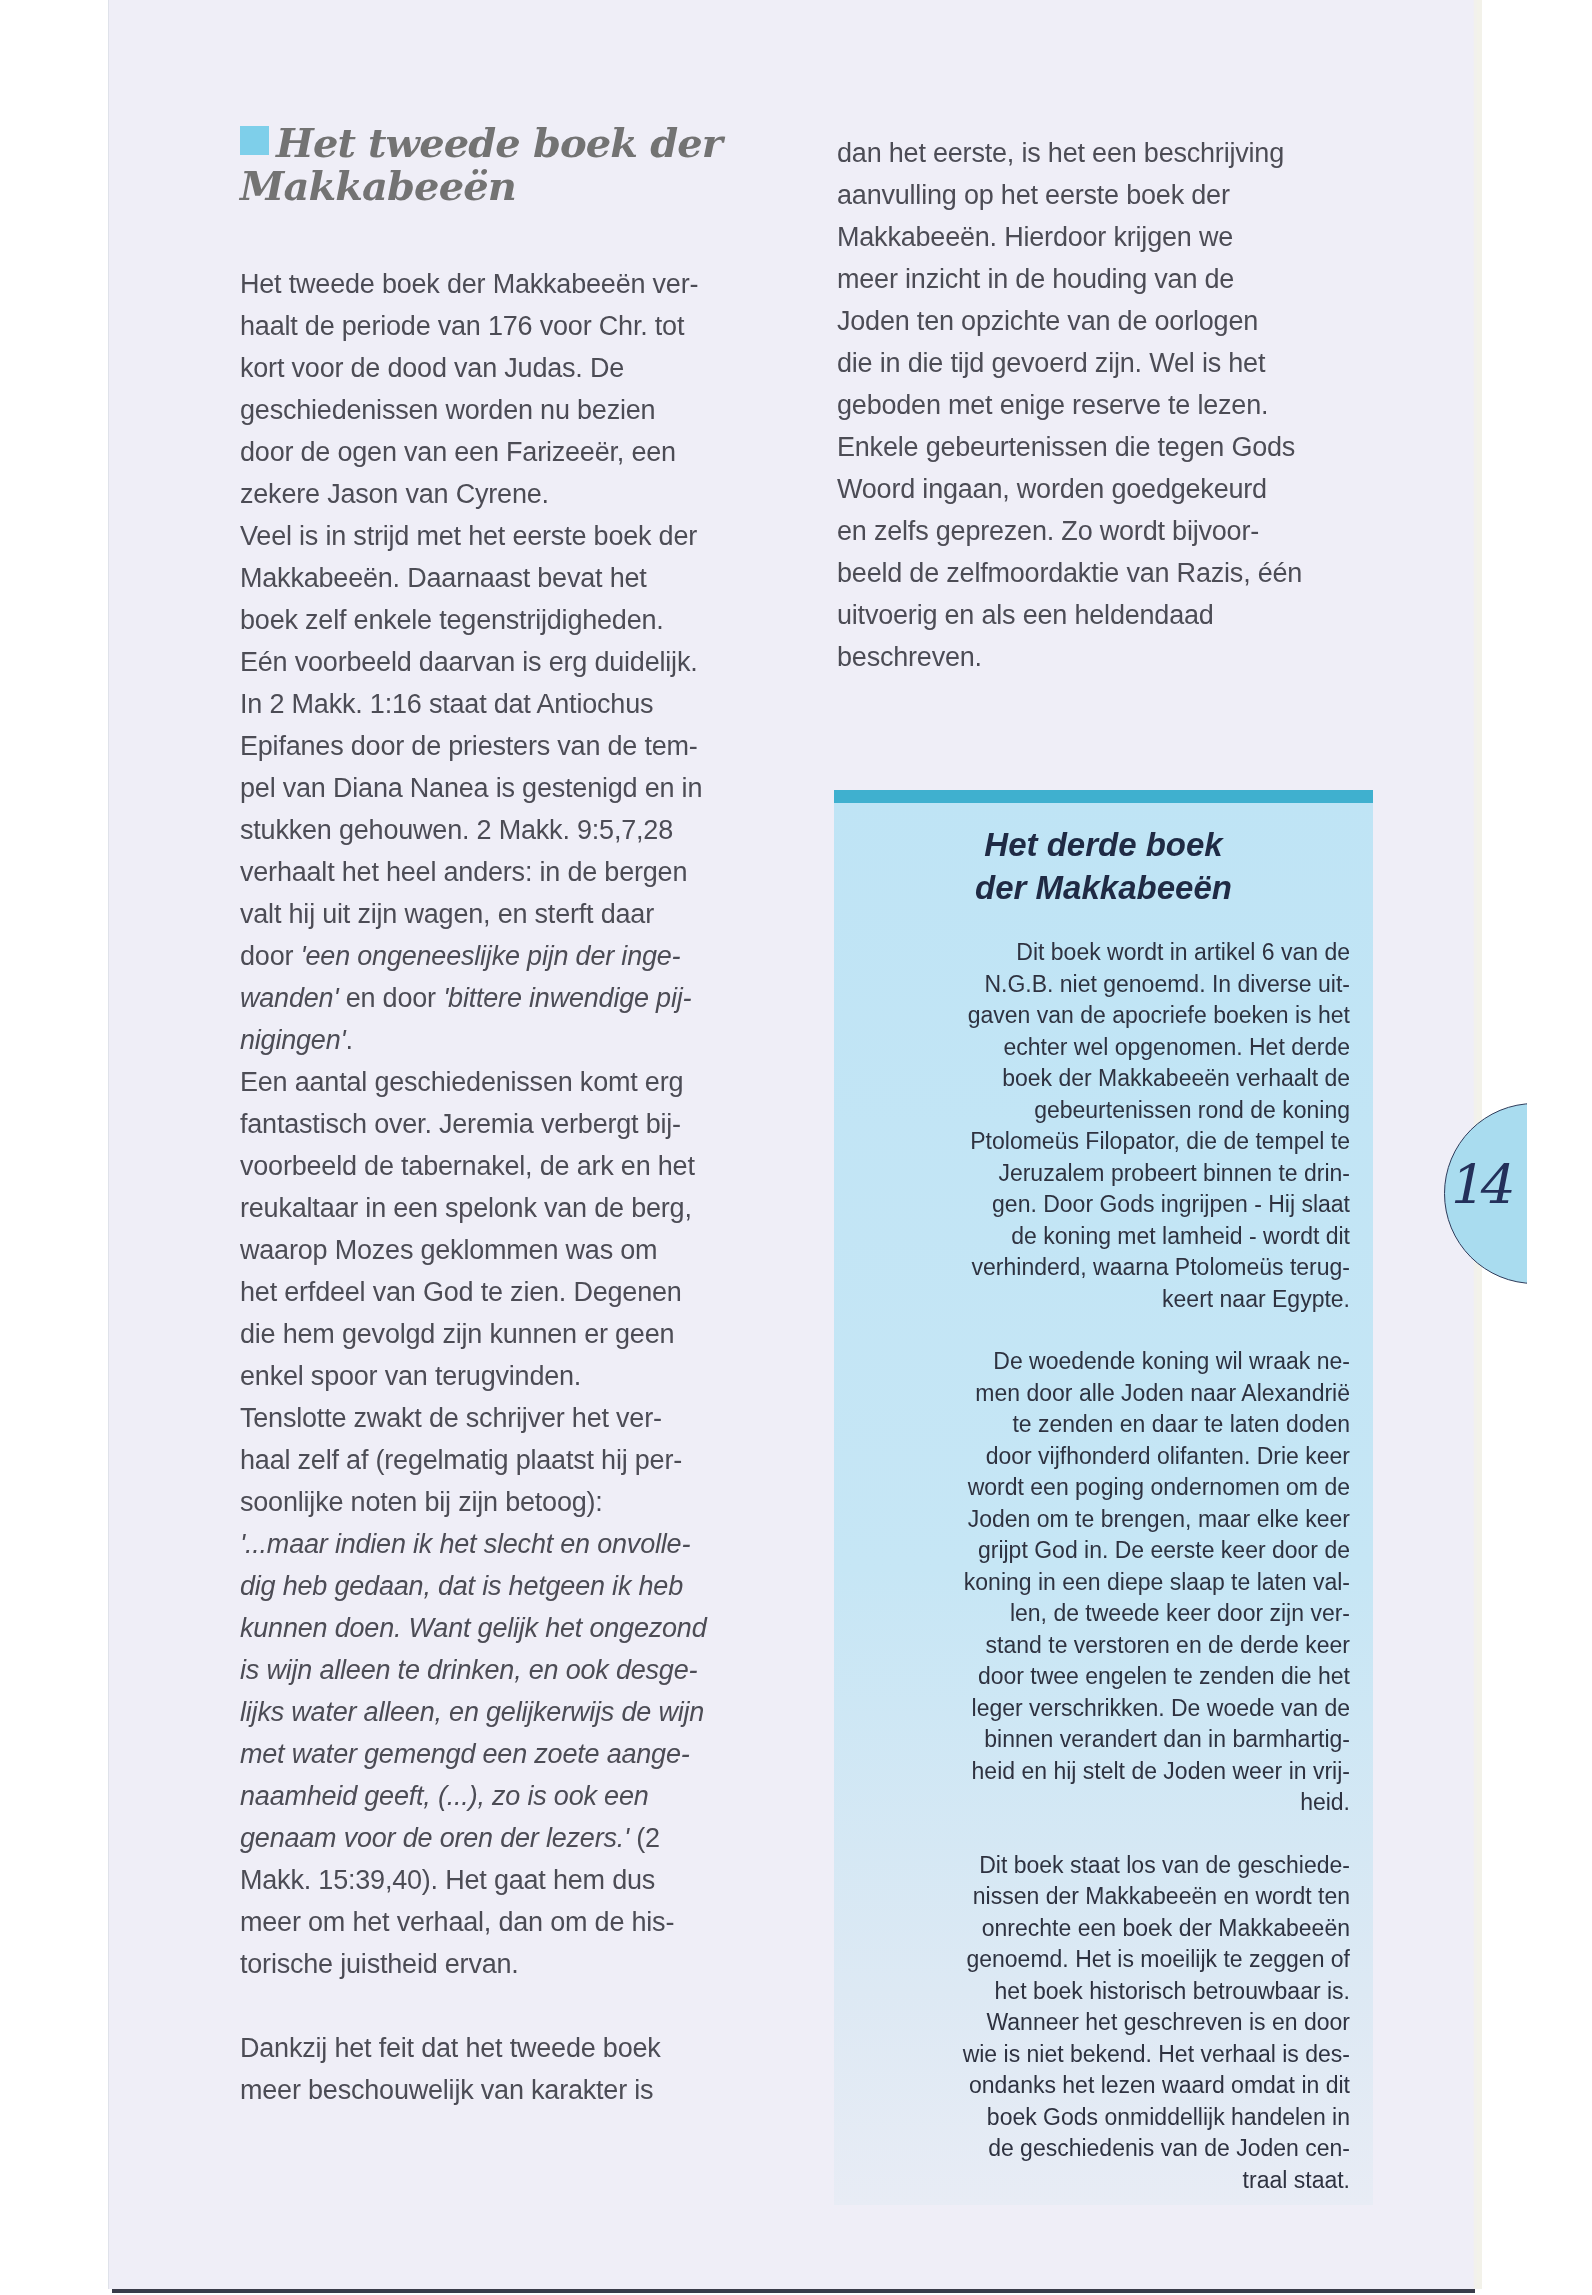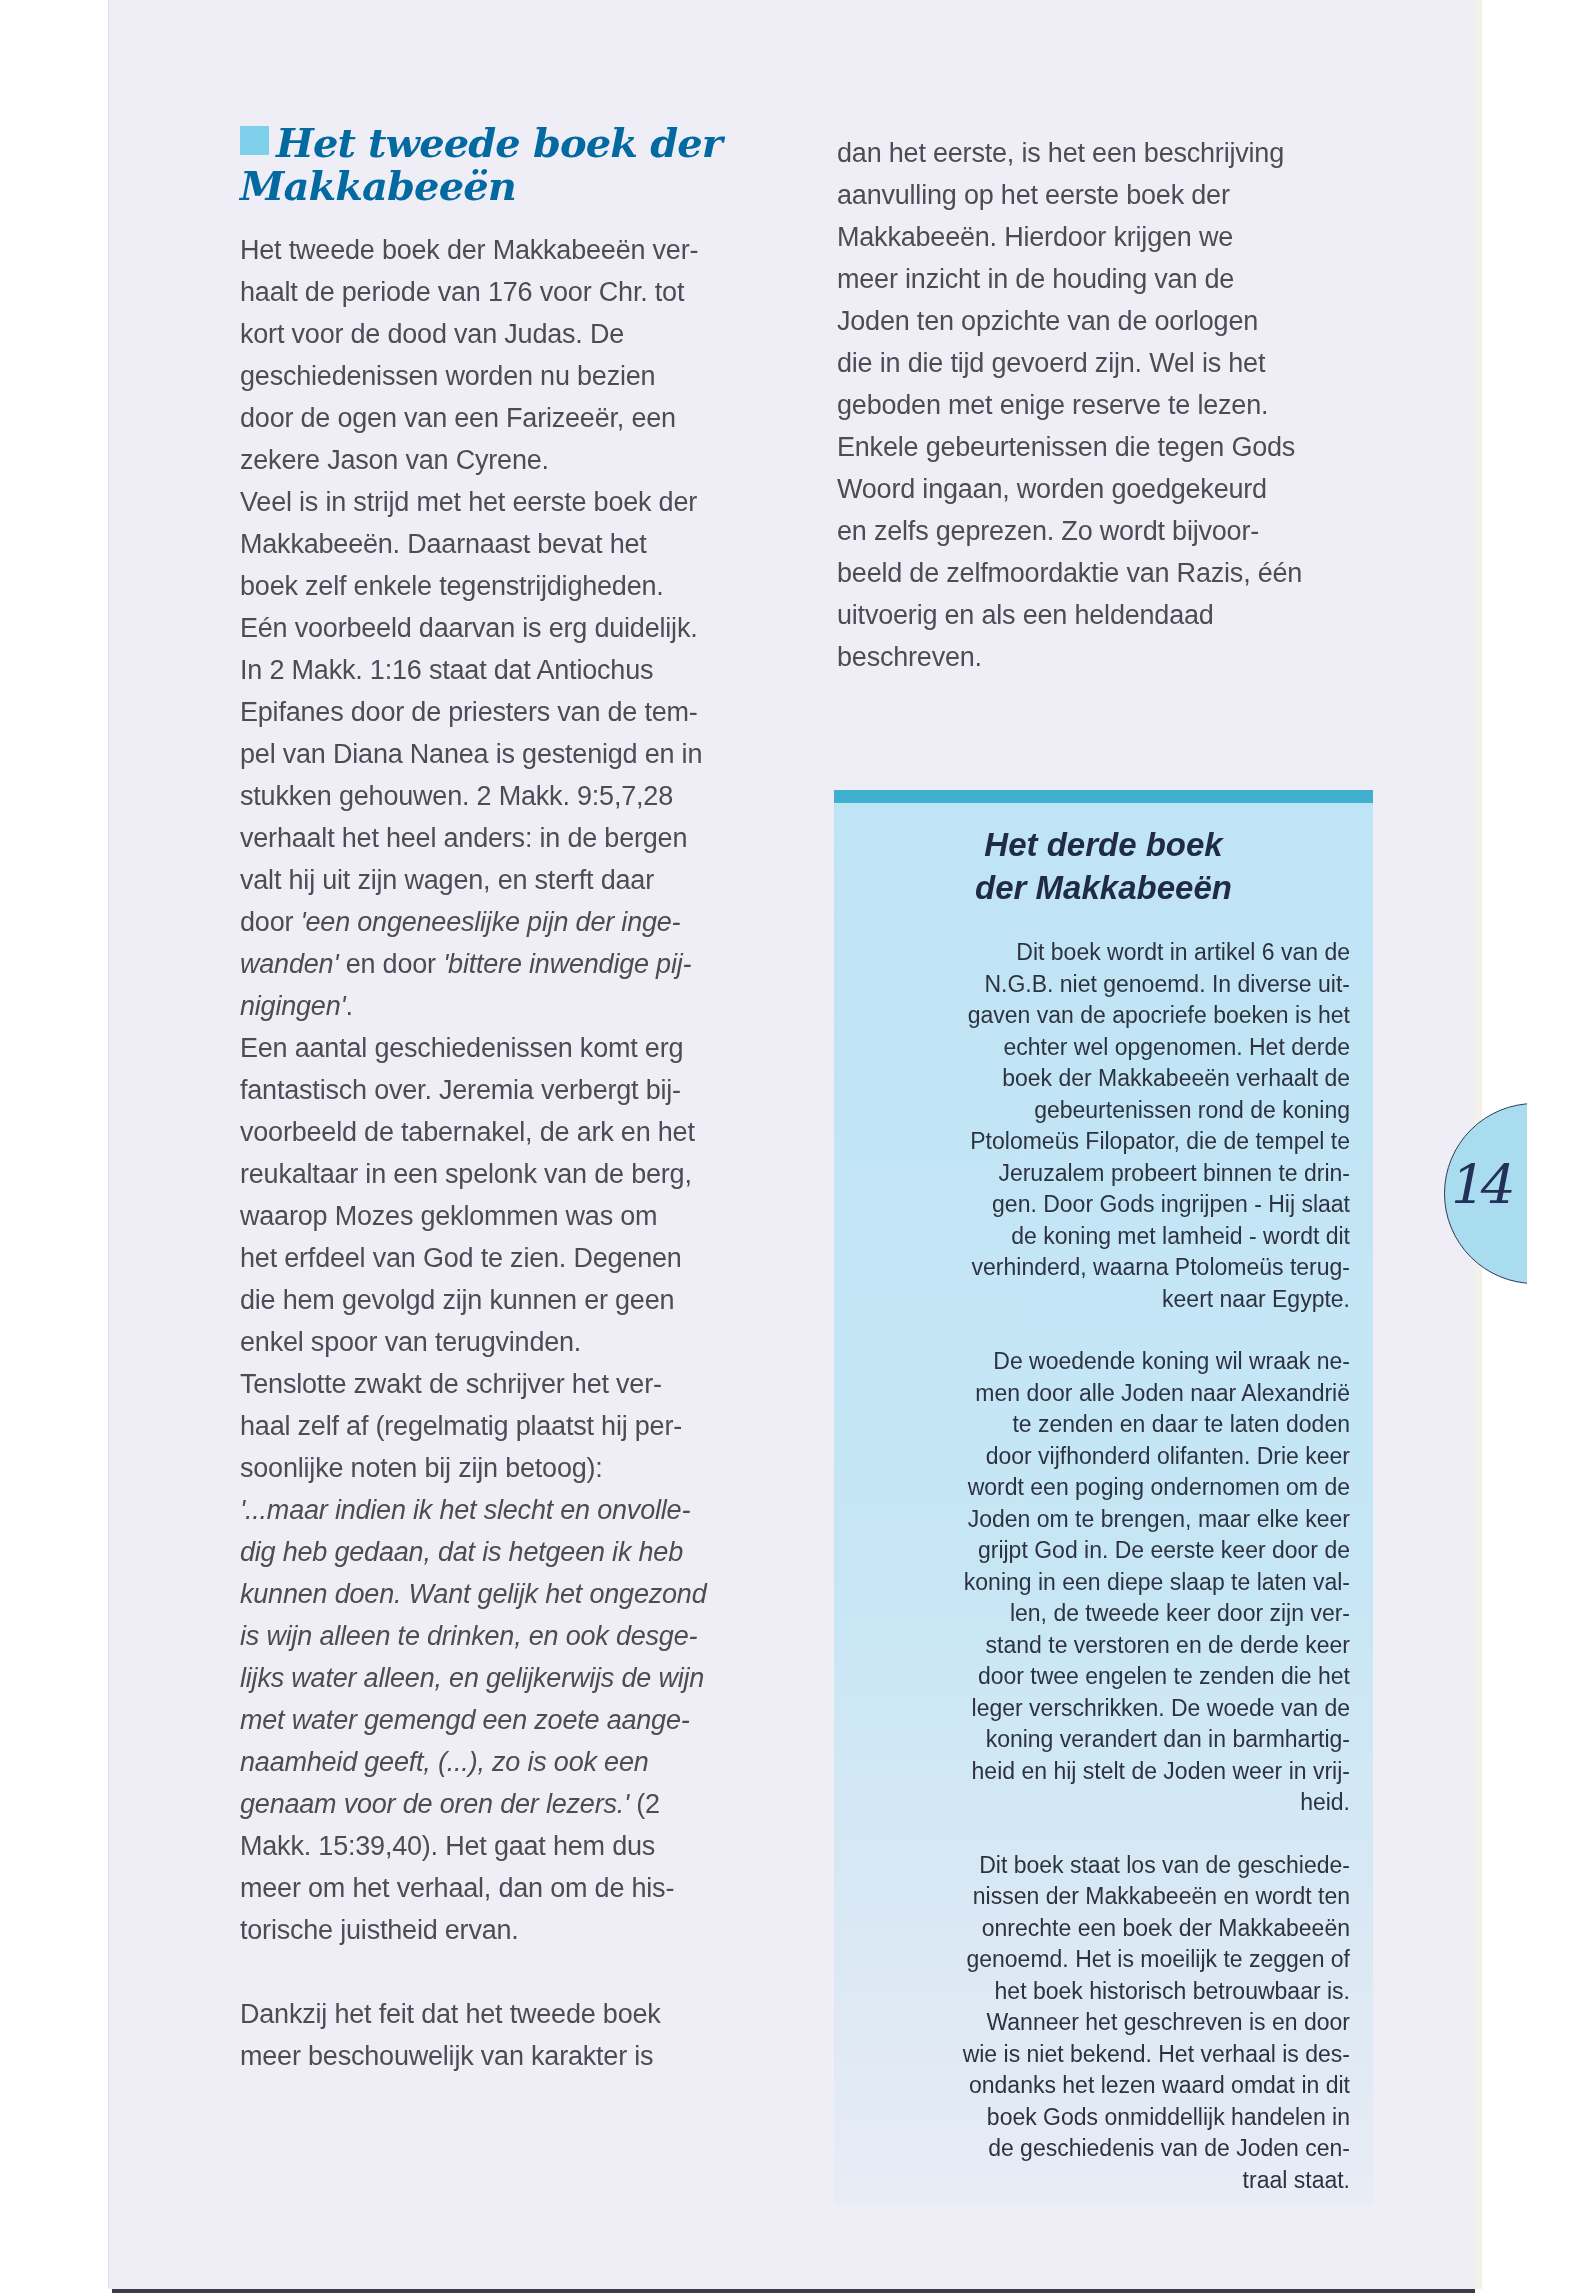--- a/index.html
+++ b/index.html
@@ -14,21 +14,21 @@
     box-shadow: inset -5.2px 0 0 #f2f1ec;
   }
   .page-bottom-rule {
     position: absolute; left: 112px; top: 2289px; width: 1363px; height: 3.5px; background: #3a3c4a;
   }
   .col-left {
     position: absolute; left: 240px; top: 121px; width: 552px;
   }
   .heading-script {
     font-family: "DejaVu Serif", serif; font-style: italic;
-    color: #0369a1; font-size: 40px; line-height: 43px; margin: 0 0 22px 0; letter-spacing: -0.9px;
+    color: #737373; font-size: 40px; line-height: 43px; margin: 0 0 56px 0; letter-spacing: -0.9px;
   }
   .heading-square {
     display: inline-block; width: 29px; height: 29px; background: #7ecfea; vertical-align: 1.7px; margin-right: 7px;
   }
   .body-text {
     font-family: "Liberation Sans", sans-serif; color: #4c4c55; font-size: 27px; line-height: 42px;
     margin: 0; white-space: nowrap; letter-spacing: -0.2px;
   }
   .body-text .it { font-style: italic; }
   .para-gap { height: 42px; }
@@ -173,21 +173,21 @@
       <p class="sidebar-text">te zenden en daar te laten doden</p>
       <p class="sidebar-text">door vijfhonderd olifanten. Drie keer</p>
       <p class="sidebar-text">wordt een poging ondernomen om de</p>
       <p class="sidebar-text">Joden om te brengen, maar elke keer</p>
       <p class="sidebar-text">grijpt God in. De eerste keer door de</p>
       <p class="sidebar-text">koning in een diepe slaap te laten val-</p>
       <p class="sidebar-text">len, de tweede keer door zijn ver-</p>
       <p class="sidebar-text">stand te verstoren en de derde keer</p>
       <p class="sidebar-text">door twee engelen te zenden die het</p>
       <p class="sidebar-text">leger verschrikken. De woede van de</p>
-      <p class="sidebar-text">koning verandert dan in barmhartig-</p>
+      <p class="sidebar-text">binnen verandert dan in barmhartig-</p>
       <p class="sidebar-text">heid en hij stelt de Joden weer in vrij-</p>
       <p class="sidebar-text">heid.</p>
       <div class="sidebar-gap"></div>
       <p class="sidebar-text">Dit boek staat los van de geschiede-</p>
       <p class="sidebar-text">nissen der Makkabeeën en wordt ten</p>
       <p class="sidebar-text">onrechte een boek der Makkabeeën</p>
       <p class="sidebar-text">genoemd. Het is moeilijk te zeggen of</p>
       <p class="sidebar-text">het boek historisch betrouwbaar is.</p>
       <p class="sidebar-text">Wanneer het geschreven is en door</p>
       <p class="sidebar-text">wie is niet bekend. Het verhaal is des-</p>

